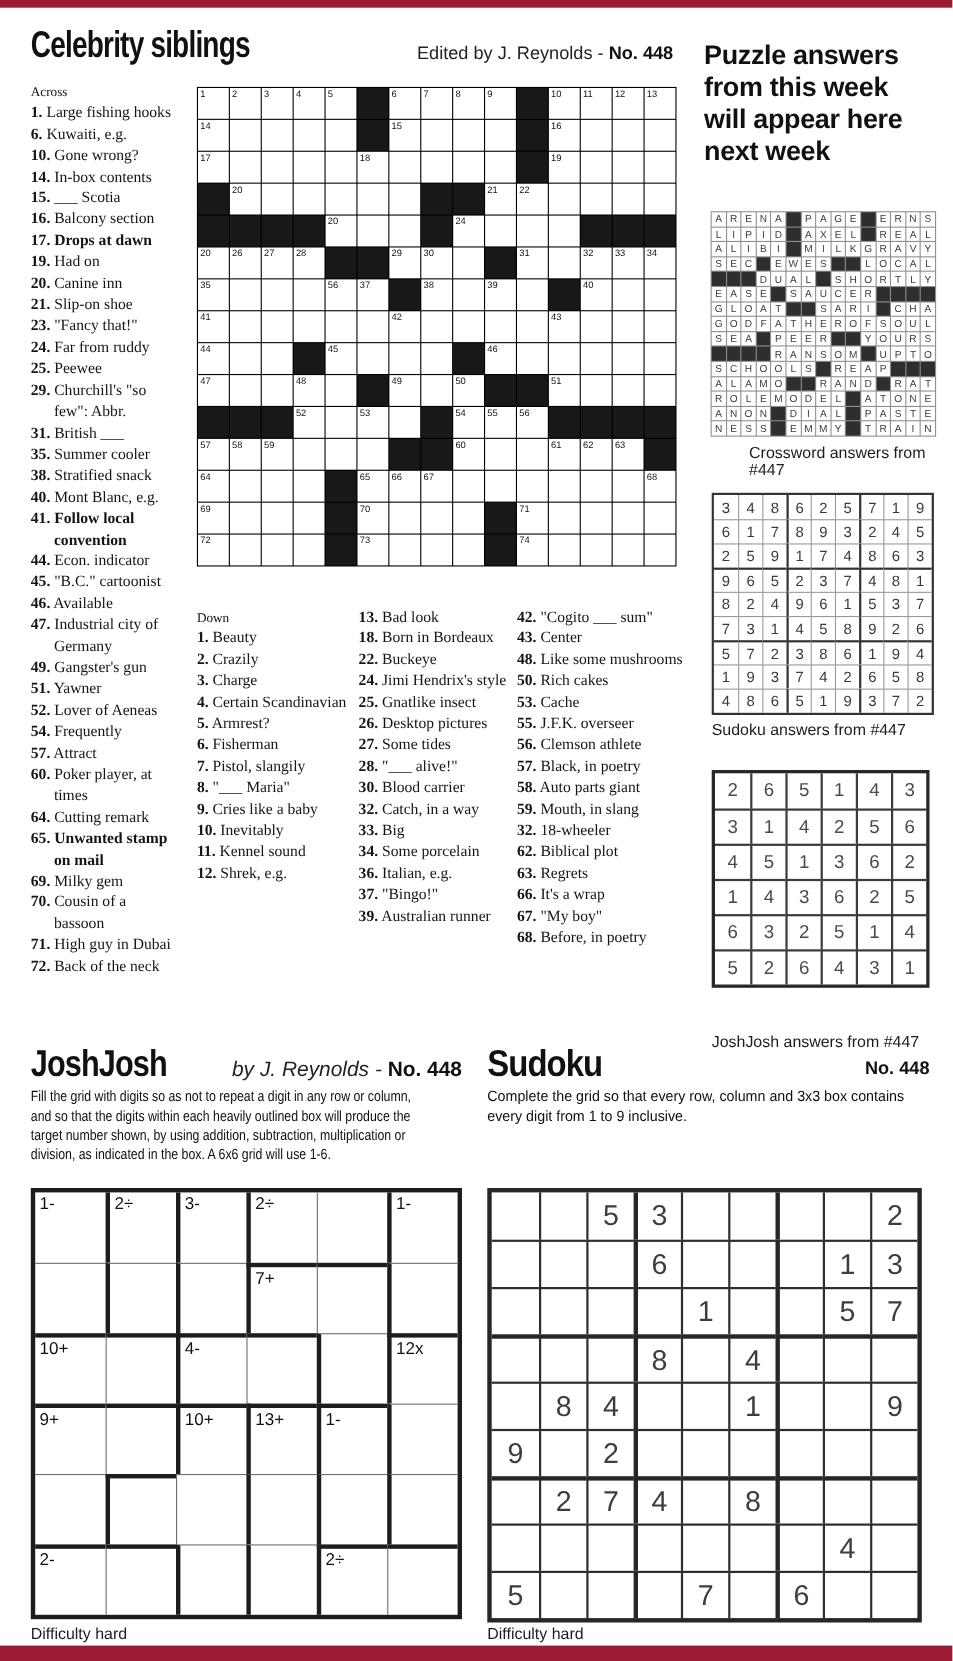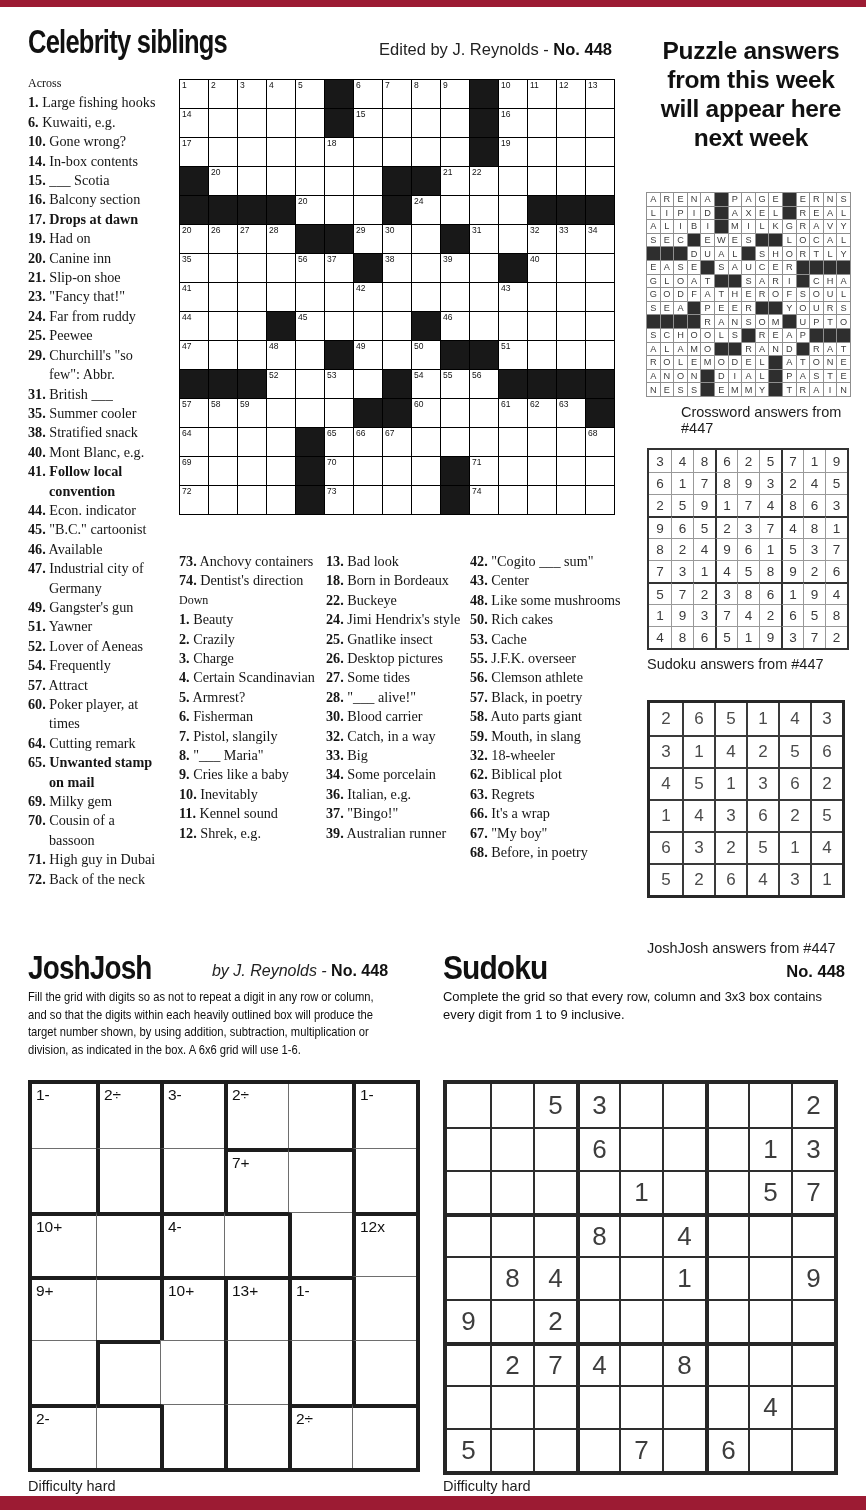--- a/index.html
+++ b/index.html
@@ -5,21 +5,21 @@
 *{margin:0;padding:0;box-sizing:border-box}
 html,body{width:866px;height:1510px}
 body{position:relative;background:#fff;font-family:"Liberation Sans",sans-serif;color:#111;overflow:hidden}
 .abs{position:absolute}
 .bar{position:absolute;left:0;width:866px;background:#9c1b33}
 #topbar{top:0;height:7px}
 #botbar{top:1496px;height:14px}
 #cw-title{left:28px;top:22px;font-size:34px;font-weight:bold;letter-spacing:-1px;transform:scaleX(.75);transform-origin:0 0;white-space:nowrap}
 #edited{left:330px;top:40px;width:282px;text-align:right;font-size:16.5px;color:#222}
 #edited b{color:#111}
-#rail-head{left:640px;top:36px;width:222px;text-align:center;font-weight:bold;font-size:24.5px;line-height:29px;white-space:pre-line;letter-spacing:-.3px}
+#rail-head{left:640px;top:36px;width:222px;font-weight:bold;font-size:24.5px;line-height:29px;white-space:pre-line;letter-spacing:-.3px}
 
 #cwgrid{left:179px;top:79px;display:grid;grid-template-columns:repeat(15,28px);grid-auto-rows:28px;gap:1px;background:#000;padding:1px;width:436px}
 .cwc{background:#fff;position:relative}
 .cwc.b{background:#181818}
 .cwn{position:absolute;top:1px;left:2px;font-size:8.5px;line-height:9px;color:#111}
 
 .cluecol{position:absolute}
 #clues1{left:28px;top:74px;width:134px}
 #clues2{left:179px;top:552px;width:138px}
 #clues3{left:326px;top:552px;width:142px}
@@ -41,21 +41,21 @@
 .msc.t0{border-top:none}.msc.l0{border-left:none}
 .msc.tt{border-top:2.5px solid #333}.msc.lt{border-left:2.5px solid #333}
 #mini-sud-cap{left:647px;top:656px}
 
 #mini-josh{left:647px;top:700px;display:grid;grid-template-columns:repeat(6,32px);grid-auto-rows:32px;border:3px solid #282828;background:#fff}
 .mjc{display:flex;align-items:center;justify-content:center;font-size:17px;color:#4a4a4a;border-top:2px solid #3a3a3a;border-left:2px solid #3a3a3a}
 .mjc.t0{border-top:none}.mjc.l0{border-left:none}
 #mini-josh-cap{left:647px;top:940px}
 
 #josh-title{left:28px;top:948px;font-size:34px;font-weight:bold;letter-spacing:-1px;transform:scaleX(.82);transform-origin:0 0;white-space:nowrap}
-#josh-byline{left:180px;top:962px;width:240px;text-align:center;font-size:16px}
+#josh-byline{left:180px;top:962px;width:240px;text-align:right;font-size:19px}
 #josh-byline i{font-style:italic;color:#222}
 #sud-title{left:443px;top:948px;font-size:34px;font-weight:bold;letter-spacing:-1px;transform:scaleX(.88);transform-origin:0 0;white-space:nowrap}
 #sud-issue{left:650px;top:962px;width:195px;text-align:right;font-size:16.5px;font-weight:bold}
 .instr{position:absolute;font-size:13.5px;line-height:17.5px;white-space:pre-line;color:#0e0e0e;transform-origin:0 0}
 #josh-instr{left:28px;top:988px;width:475px;transform:scaleX(.83)}
 #sud-instr{left:443px;top:988px;width:420px;transform:scaleX(.96)}
 
 #josh{left:28px;top:1080px;display:grid;grid-template-columns:repeat(6,64px);grid-auto-rows:64px;border:4px solid #1d1d1d;background:#fff}
 .jc{position:relative;border-top:1.5px solid #6e6e6e;border-left:1.5px solid #6e6e6e}
 .jc.t0{border-top:none}.jc.l0{border-left:none}
@@ -494,24 +494,20 @@
     <div class="cwc">
       <span class="cwn">74</span>
     </div>
     <div class="cwc"></div>
     <div class="cwc"></div>
     <div class="cwc"></div>
     <div class="cwc"></div>
   </div>
 
 <div id="clues2" class="cluecol">
-  <div>
-      <div class="clue"><span class="cnum">73.</span> Anchovy containers</div>
-      <div class="clue"><span class="cnum">74.</span> Dentist's direction</div>
-    </div>
   <div id="down-head" class="chead">Down</div>
   <div>
       <div class="clue"><span class="cnum">1.</span> Beauty</div>
       <div class="clue"><span class="cnum">2.</span> Crazily</div>
       <div class="clue"><span class="cnum">3.</span> Charge</div>
       <div class="clue"><span class="cnum">4.</span> Certain Scandinavian</div>
       <div class="clue"><span class="cnum">5.</span> Armrest?</div>
       <div class="clue"><span class="cnum">6.</span> Fisherman</div>
       <div class="clue"><span class="cnum">7.</span> Pistol, slangily</div>
       <div class="clue"><span class="cnum">8.</span> "___ Maria"</div>

